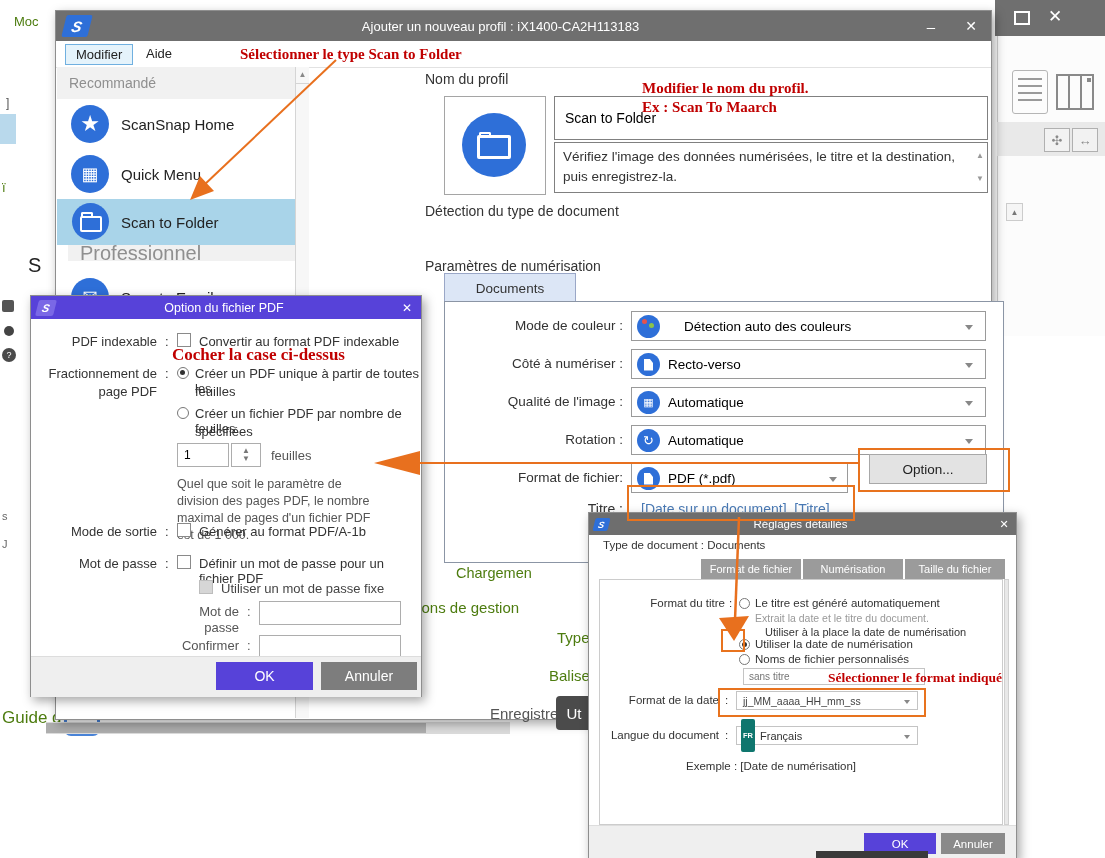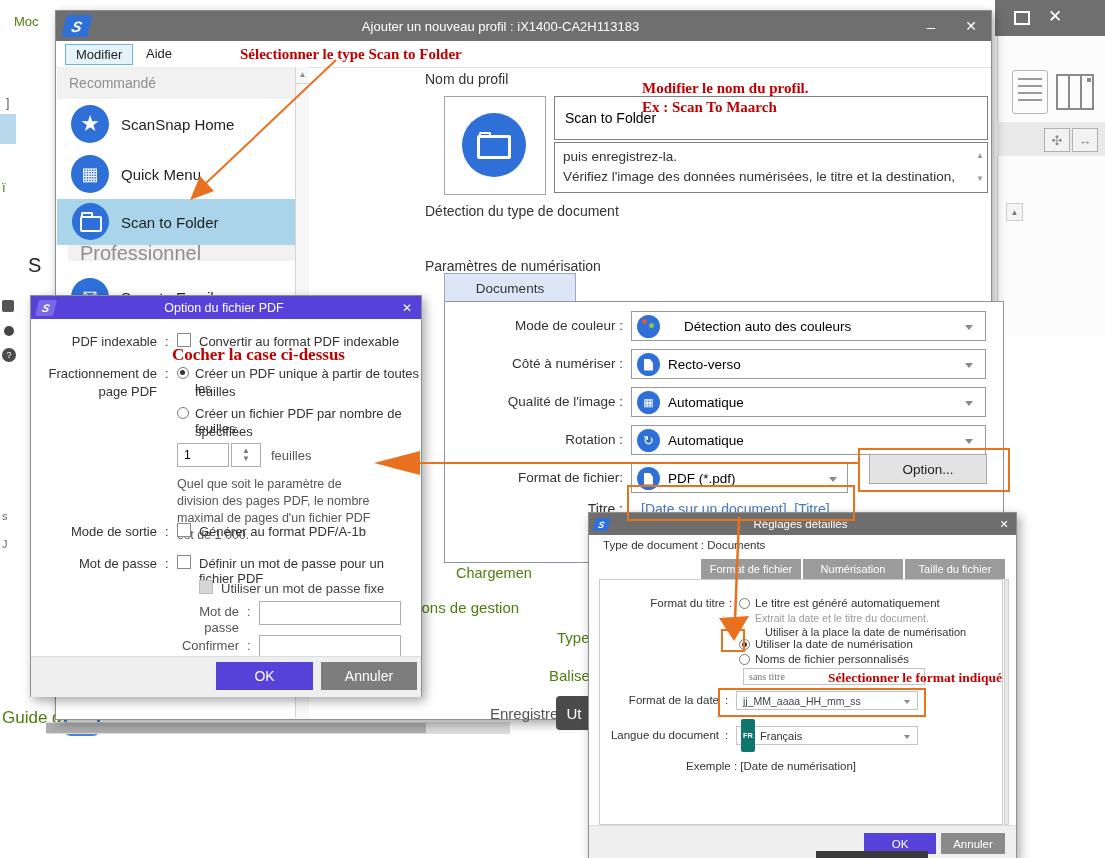--- a/index.html
+++ b/index.html
@@ -120,22 +120,22 @@
     </div>
 
     <div class="abs" style="left:369px;top:60px;font-size:14px;color:#333;">Nom du profil</div>
     <div class="abs" style="left:388px;top:85px;width:100px;height:97px;border:1px solid #a5a5a5;">
       <div class="bluecirc" style="left:17px;top:16px;width:64px;height:64px;">
         <div class="folderg" style="width:28px;height:18px;border-width:3px;"></div>
       </div>
     </div>
     <input class="mini-input" style="left: 498px; top: 85px; width: 434px; height: 44px; font-size: 14px; padding-left: 10px; border-color: rgb(128, 128, 128);" value="Scan to Folder">
     <div class="abs" style="left:498px;top:131px;width:434px;height:51px;border:1px solid #808080;background:#fff;box-sizing:border-box;padding:4px 20px 0 8px;font-size:13.5px;color:#333;line-height:20px;">
+      <div>Vérifiez l'image des données numérisées, le titre et la destination,</div>
       <div>puis enregistrez-la.</div>
-      <div>Vérifiez l'image des données numérisées, le titre et la destination,</div>
       <div class="abs" style="right:3px;top:3px;font-size:8px;color:#999;">▲</div>
       <div class="abs" style="right:3px;bottom:3px;font-size:8px;color:#999;">▼</div>
     </div>
 
     <div class="abs" style="left:369px;top:192px;font-size:14px;color:#333;">Détection du type de document</div>
 
     <div class="abs" style="left:369px;top:247px;font-size:14px;color:#333;">Paramètres de numérisation</div>
     <div class="abs" style="left:388px;top:262px;width:132px;height:29px;background:#dce6f6;border:1px solid #9aa7c7;border-bottom:none;display:flex;align-items:center;justify-content:center;font-size:13.5px;color:#333;box-sizing:border-box;">Documents</div>
     <div class="abs" style="left:388px;top:290px;width:560px;height:262px;border:1px solid #8b95a5;box-sizing:border-box;background:#fff;"></div>
 
@@ -275,21 +275,21 @@
     <div class="rlab" style="left:0;top:84px;width:136px;font-size:11.5px;">Format du titre</div>
     <div class="abs" style="left:140px;top:84px;font-size:11.5px;color:#333;">:</div>
     <span class="radio" style="left:150px;top:85px;width:11px;height:11px;"></span>
     <div class="abs" style="left:166px;top:84px;font-size:11.5px;color:#333;">Le titre est généré automatiquement</div>
     <div class="abs" style="left:166px;top:99px;font-size:10.5px;color:#999;">Extrait la date et le titre du document.</div>
     <div class="abs" style="left:176px;top:113px;font-size:11px;color:#333;">Utiliser à la place la date de numérisation</div>
     <span class="radio on" style="left:150px;top:126px;width:11px;height:11px;"></span>
     <div class="abs" style="left:166px;top:125px;font-size:11.5px;color:#333;">Utiliser la date de numérisation</div>
     <span class="radio" style="left:150px;top:141px;width:11px;height:11px;"></span>
     <div class="abs" style="left:166px;top:140px;font-size:11.5px;color:#333;">Noms de fichier personnalisés</div>
-    <input class="mini-input" style="left: 154px; top: 155px; width: 182px; height: 17px; font-size: 10px; padding-left: 5px; border-color: rgb(196, 196, 196); color: rgb(170, 170, 170); font-family: Liberation Serif, serif;" placeholder="sans titre">
+    <input class="mini-input" style="left: 154px; top: 155px; width: 182px; height: 17px; font-size: 10px; padding-left: 5px; border-color: rgb(196, 196, 196); color: rgb(170, 170, 170);" placeholder="sans titre">
 
     <div class="rlab" style="left:0;top:181px;width:130px;font-size:11.5px;">Format de la date</div>
     <div class="abs" style="left:136px;top:181px;font-size:11.5px;color:#333;">:</div>
     <div class="sel" style="left:147px;top:178px;width:182px;height:19px;font-size:10.5px;padding-left:6px;border-color:#c4c4c4;color:#444;">
       <span>jj_MM_aaaa_HH_mm_ss</span>
       <div class="chev" style="right:7px;top:8px;border-left-width:3px;border-right-width:3px;border-top-width:4px;"></div>
     </div>
 
     <div class="rlab" style="left:0;top:216px;width:130px;font-size:11.5px;">Langue du document</div>
     <div class="abs" style="left:136px;top:216px;font-size:11.5px;color:#333;">:</div>

